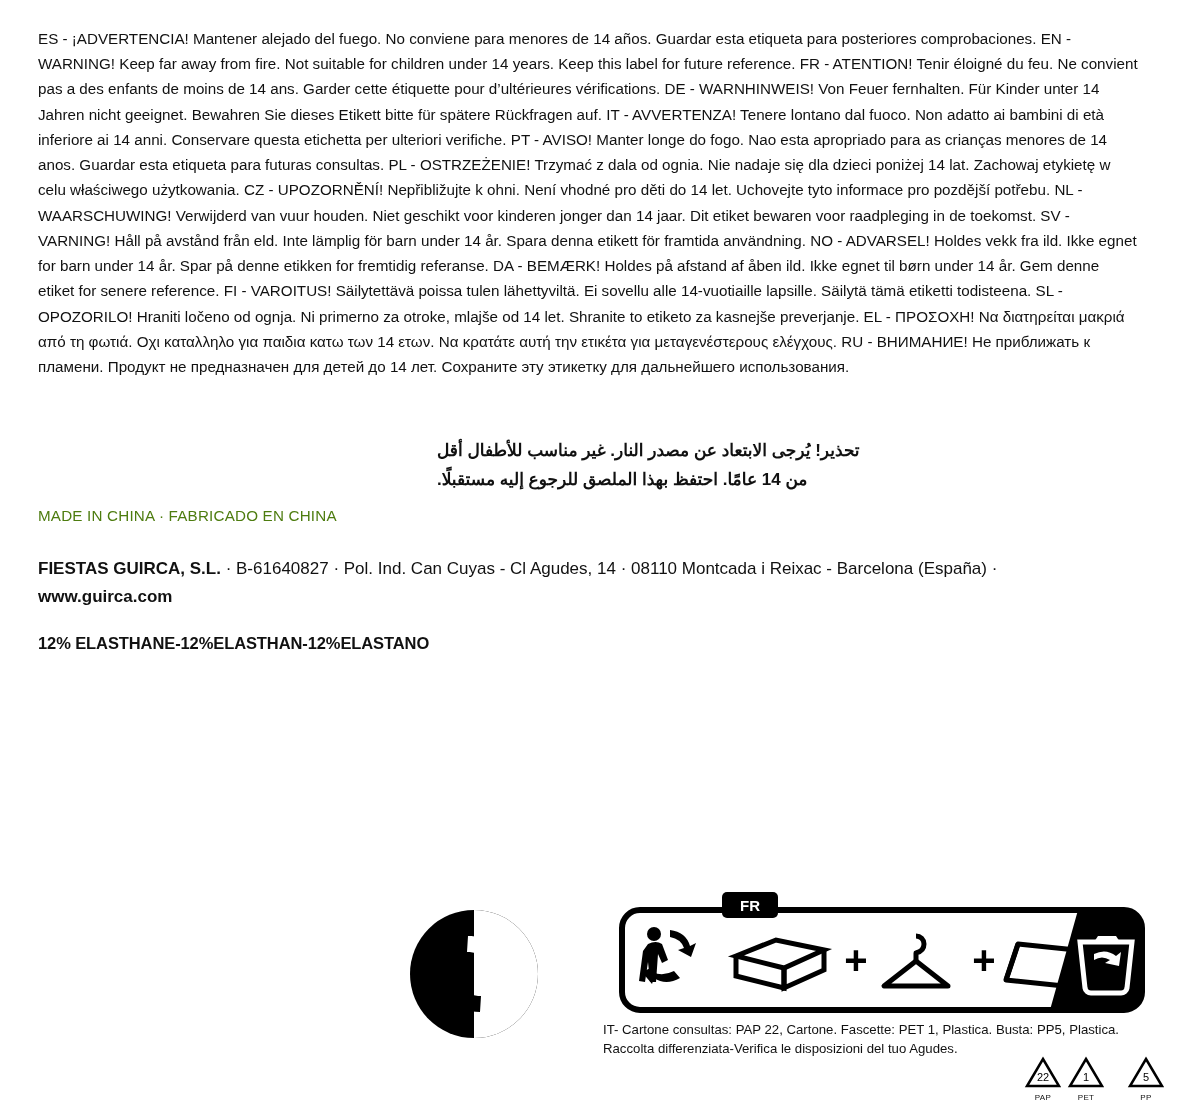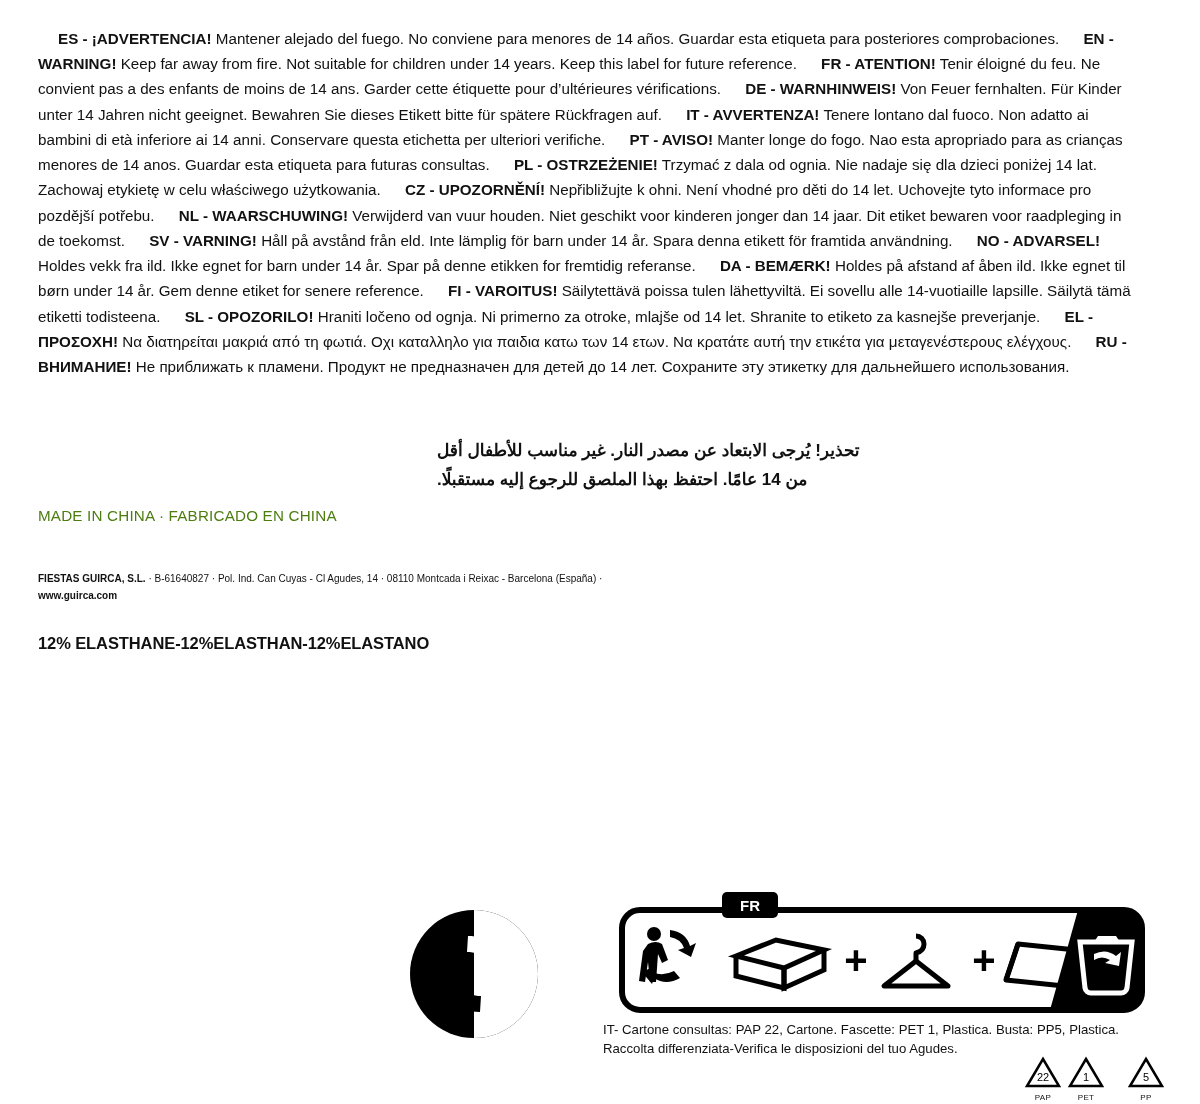--- a/index.html
+++ b/index.html
@@ -25,22 +25,21 @@
     position: absolute;
     left: 38px;
     top: 26px;
     width: 1100px;
     font-size: 15.2px;
     line-height: 1.66;
     text-align: left;
     color: #111;
   }
   .warning-block b {
-    font-weight: bold;
-    margin-left: 20px;
+    font-weight: normal;
   }
   .arabic-block {
     position: absolute;
     right: 63px;
     top: 437px;
     width: 700px;
     direction: rtl;
     text-align: left;
     font-size: 17px;
     line-height: 1.7;
@@ -51,23 +50,23 @@
     position: absolute;
     left: 38px;
     top: 507px;
     font-size: 15.2px;
     letter-spacing: .2px;
     color: #4d7c0f;
   }
   .company {
     position: absolute;
     left: 38px;
-    top: 571px;
+    top: 555px;
     width: 1120px;
-    font-size: 10px;
+    font-size: 17px;
     line-height: 1.65;
     color: #111;
   }
   .company b { font-weight: bold; }
   .composition {
     position: absolute;
     left: 38px;
     top: 630px;
     width: 1000px;
     font-size: 16.5px;

